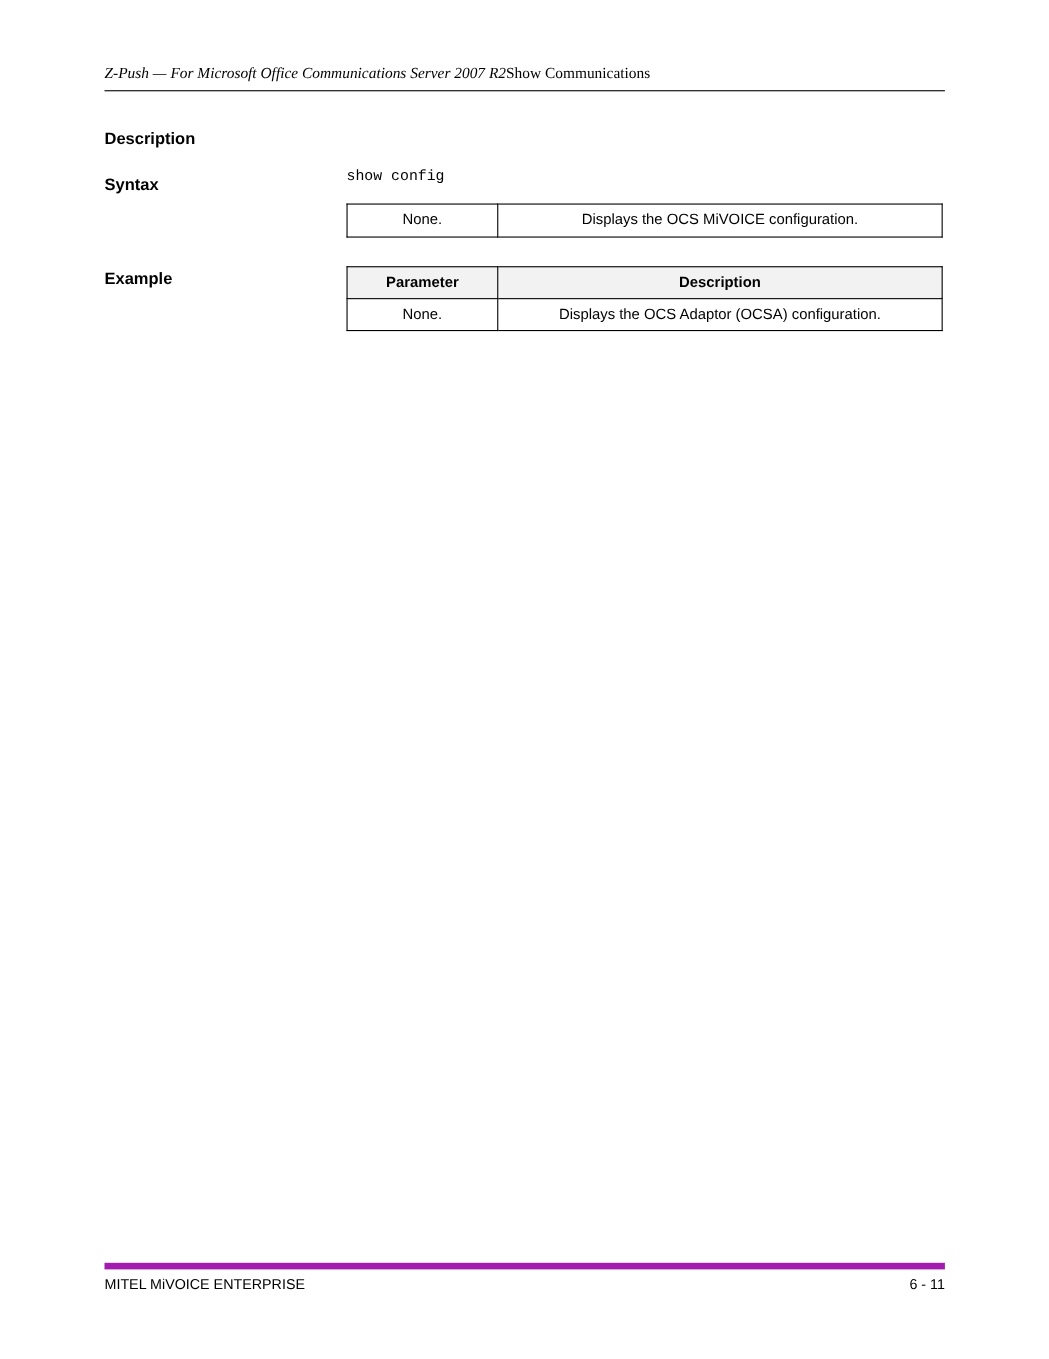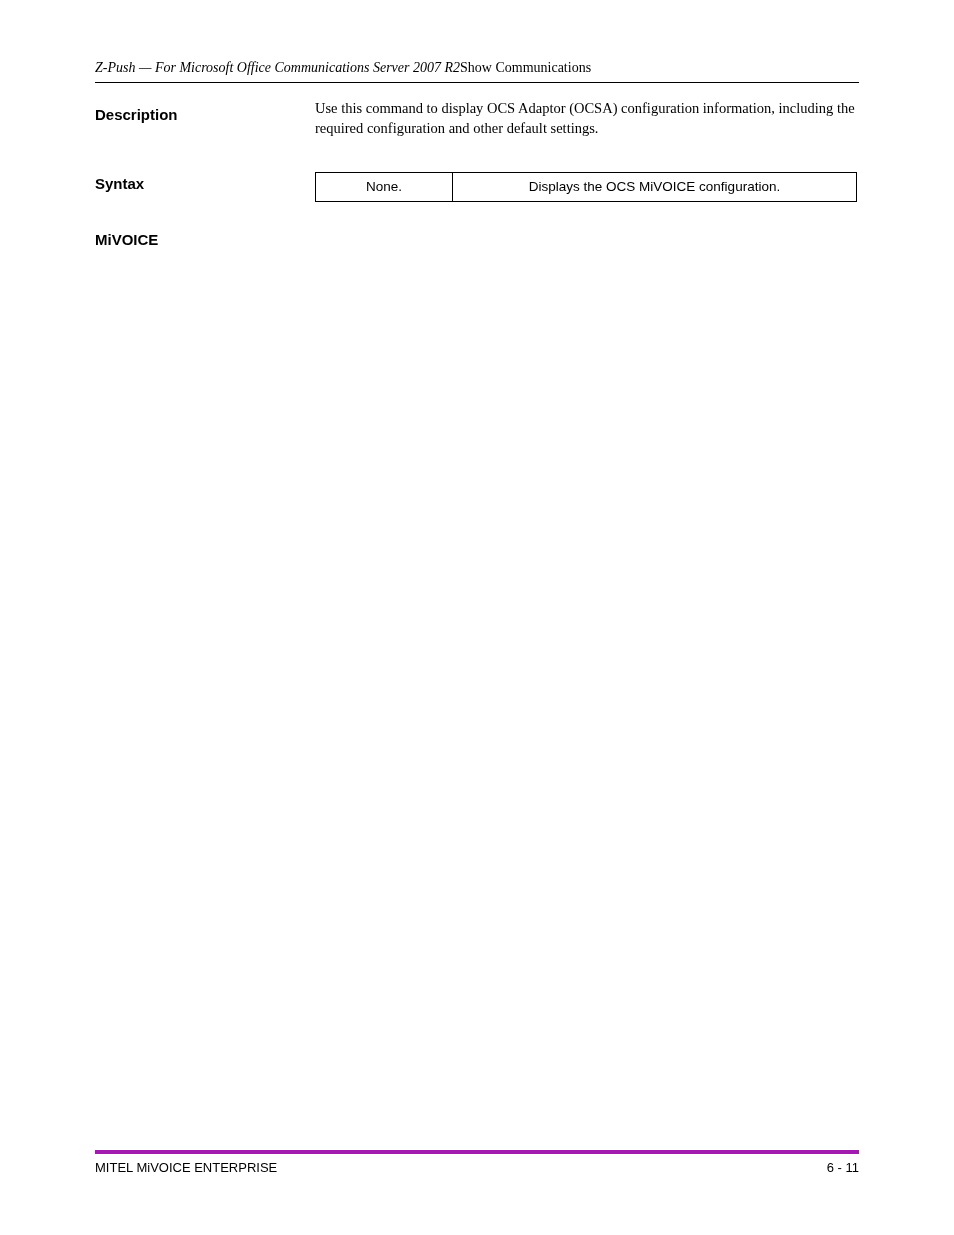--- a/index.html
+++ b/index.html
@@ -24,21 +24,21 @@
     display: flex;
     justify-content: flex-start;
     font-size: 14px;
     padding-bottom: 6px;
     border-bottom: 1.5px solid #000;
   }
   .header-left {
     font-style: italic;
   }
   .content {
-    margin-top: 16px;
+    margin-top: 28px;
     font-size: 14.5px;
     line-height: 1.35;
   }
   .leftcol {
     width: 200px;
     float: left;
   }
   .rightcol {
     margin-left: 220px;
     margin-right: 2px;
@@ -77,21 +77,21 @@
   table.box.heavy { border: 1.5px solid #000; }
   table.box.heavy td, table.box.heavy th { border: 1px solid #000; }
   .tabletitle {
     font-family: Arial, Helvetica, sans-serif;
     font-size: 13px;
     margin-bottom: 2px;
   }
   .footer {
     position: absolute;
     left: 0; right: 0; bottom: 0;
-    border-top: 4px solid #a21caf;
+    border-top: 6px solid #a21caf;
     padding-top: 6px;
     display: flex;
     justify-content: space-between;
     font-size: 13px;
     font-family: Arial, Helvetica, sans-serif;
   }
   .clear { clear: both; }
   .mono { font-family: "Courier New", monospace; font-size: 13.5px; }
 </style>
 </head>
@@ -103,48 +103,58 @@
     <span class="header-left">Z-Push — For Microsoft Office Communications Server 2007 R2</span>
     <span>Show Communications</span>
   </div>
 
   <div class="content">
 
     <div class="block">
       <div class="leftcol">
         <div class="section-heading">Description</div>
       </div>
-      <div class="rightcol">
-        <p class="para">Use this command to display OCS Adaptor (OCSA) configuration information, including the required configuration and other default settings.</p>
-      </div>
     </div>
     <div class="clear"></div>
 
     <div class="block">
       <div class="leftcol">
         <div class="section-heading">Syntax</div>
       </div>
       <div class="rightcol">
+        <p class="para mono">show config</p>
         <table class="box">
           <tbody>
               <tr>
             <td class="col1">None.</td>
             <td>Displays the OCS MiVOICE configuration.</td>
           </tr>
         </tbody>
           </table>
       </div>
     </div>
     <div class="clear"></div>
 
     <div class="block">
       <div class="leftcol">
-        <div class="section-heading">MiVOICE</div>
+        <div class="section-heading">Example</div>
       </div>
       <div class="rightcol">
+        <table class="box heavy">
+          <tbody>
+              <tr>
+            <th class="col1">Parameter</th>
+            <th>Description</th>
+          </tr>
+          <tr>
+            <td class="col1">None.</td>
+            <td>Displays the OCS Adaptor (OCSA) configuration.</td>
+          </tr>
+        </tbody>
+          </table>
       </div>
     </div>
     <div class="clear"></div>
 
   </div>
 
   <div class="footer">
     <span>MITEL MiVOICE ENTERPRISE</span>
     <span>6 - 11</span>
   </div>

